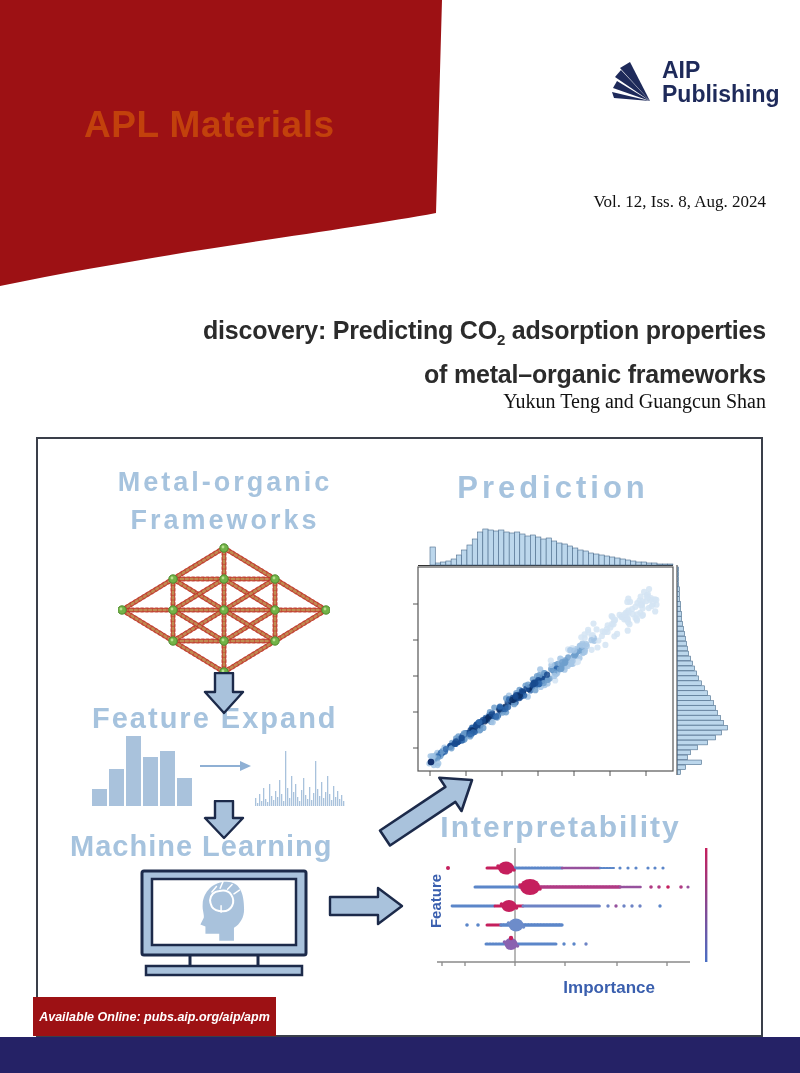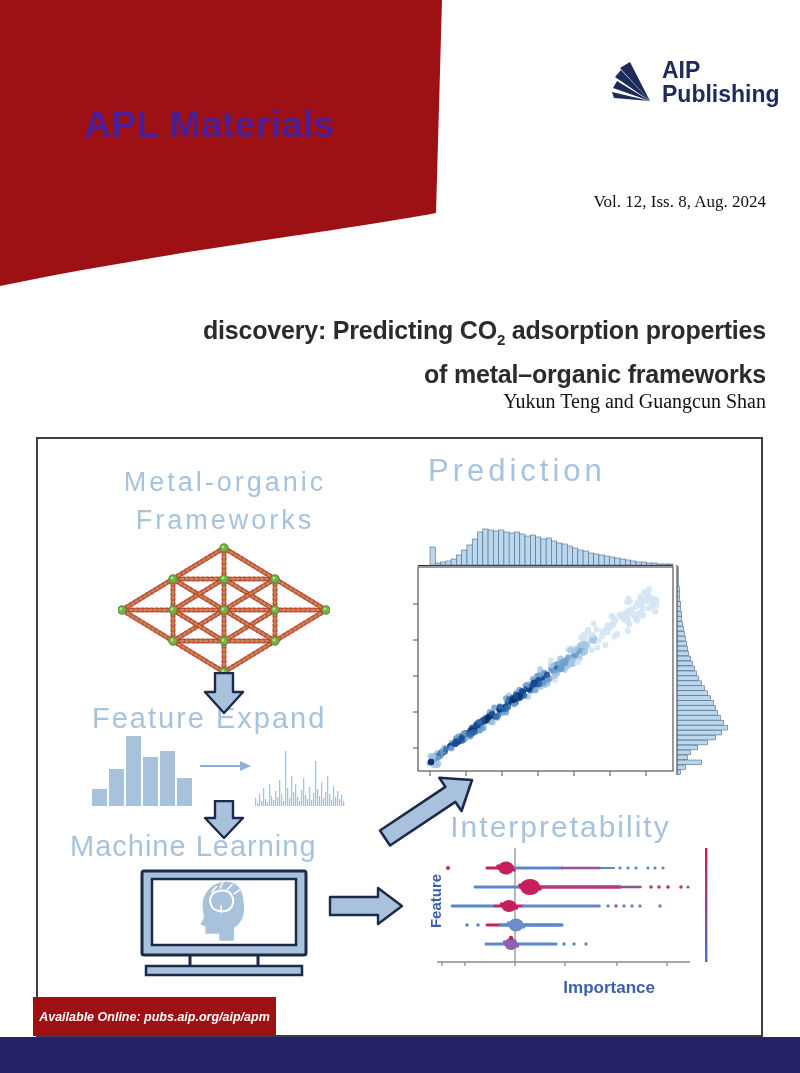--- a/index.html
+++ b/index.html
@@ -4,37 +4,37 @@
 <style>
   html,body{margin:0;padding:0;background:#e9e9e9;}
   .page{
     position:relative;width:800px;height:1073px;margin:0 auto;background:#ffffff;
     overflow:hidden;font-family:"Liberation Sans",sans-serif;
   }
   .abs{position:absolute;}
   .serif{font-family:"Liberation Serif",serif;}
 
   .journal-name{
-    left:84px;top:104px;color:#4c1d95;font-size:37px;font-weight:bold;letter-spacing:.5px;z-index:3;
+    left:84px;top:104px;color:#c2410c;font-size:37px;font-weight:bold;letter-spacing:.5px;z-index:3;
   }
   .issue-line{right:34px;top:192px;font-size:17px;color:#111;}
   .title-block{
     right:34px;top:279px;width:700px;text-align:right;color:#2b2b2b;
     font-size:25px;font-weight:bold;line-height:34px;letter-spacing:-.2px;
   }
   .title-block sub{font-size:15px;}
   .author-line{right:34px;top:390px;font-size:20px;color:#111;}
 
   .figure-box{
     left:36px;top:437px;width:727px;height:600px;border:2px solid var(--box-border,#3a3f4a);
     box-sizing:border-box;background:#fff;
   }
-  .fig-heading{color:var(--heading-blue,#a6c3de);font-weight:normal;}
+  .fig-heading{color:var(--heading-blue,#a6c3de);font-weight:bold;}
   .h-mof{left:58px;top:463px;width:334px;text-align:center;font-size:27px;line-height:38px;letter-spacing:3px;}
-  .h-pred{left:428px;top:453px;width:250px;font-size:31px;letter-spacing:4px;}
+  .h-pred{left:428px;top:470px;width:250px;text-align:center;font-size:31px;letter-spacing:4px;}
   .h-feat{left:92px;top:702px;font-size:29px;letter-spacing:2px;}
   .h-ml{left:70px;top:830px;font-size:29px;letter-spacing:1px;}
   .h-interp{left:413px;top:810px;width:295px;text-align:center;font-size:30px;letter-spacing:2px;}
 
   .axis-label{color:var(--label-blue,#3a5fae);font-weight:bold;}
   .feature-label{left:394px;top:892px;width:84px;height:18px;text-align:center;font-size:15px;
     transform:rotate(-90deg);transform-origin:center;}
   .importance-label{left:455px;top:978px;width:200px;text-align:right;font-size:17px;}
 
   .online-banner{

